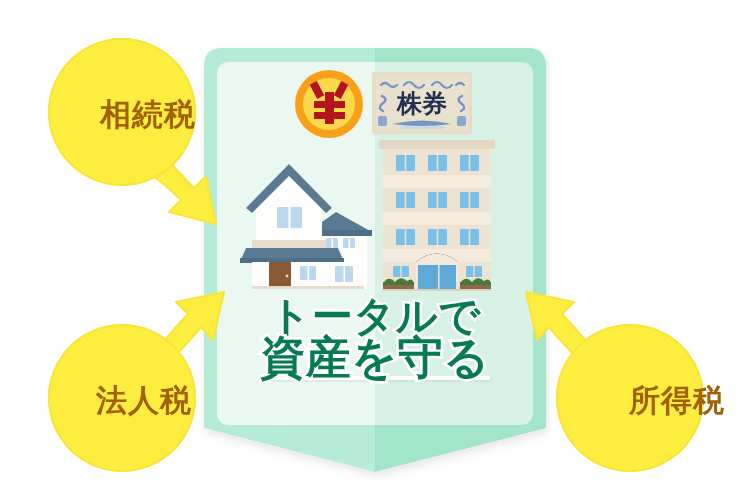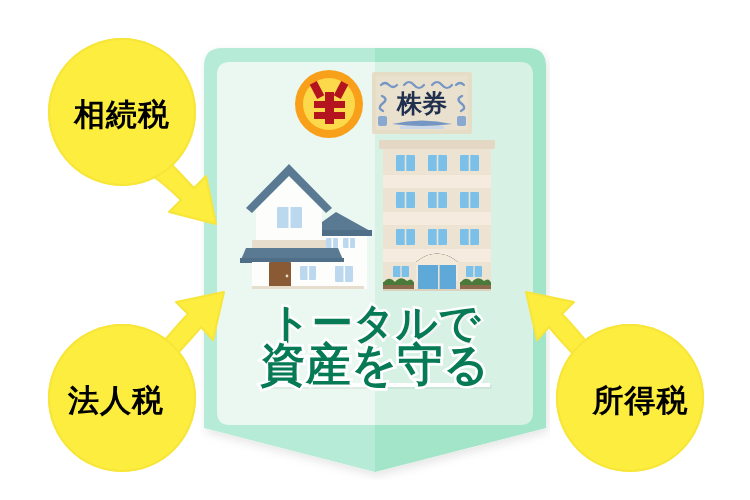--- a/index.html
+++ b/index.html
@@ -47,62 +47,61 @@
     font-family: "DejaVu Sans", "Liberation Sans", sans-serif;
     font-weight: bold;
     color: #057a55;
     letter-spacing: 0.5px;
     line-height: 1.02;
     -webkit-text-stroke: 5px #ffffff;
     paint-order: stroke fill;
     text-shadow:
       0 0 0 #fff,
       2px 2px 0 rgba(0,0,0,0.05);
-    margin-top: 7px;
   }
   .cap-line-1 { font-size: 41px; }
   .cap-line-2 { font-size: 45px; margin-top: -3px; text-decoration: underline; }
 
   
   .bubble {
     position: absolute;
     z-index: 9;
   }
   .bubble .disc {
     position: absolute;
     border-radius: 50%;
     background: #fced3e;
     box-shadow: 0 0 0 2px #f7e53a inset;
   }
   .bubble .blabel {
     position: absolute;
     width: 100%;
-    text-align: center;
+    text-align: right;
     font-family: "DejaVu Sans", "Liberation Sans", sans-serif;
     font-weight: bold;
     font-size: 31px;
     letter-spacing: 1px;
-    color: #000000;
+    color: #a16207;
     white-space: nowrap;
   }
   .bubble svg { position: absolute; left: 0; top: 0; overflow: visible; }
 
   #bubble-tl { left: 30px;  top: 28px;  width: 200px; height: 210px; }
   #bubble-tr { left: 520px; top: 28px;  width: 200px; height: 210px; }
   #bubble-bl { left: 30px;  top: 268px; width: 200px; height: 210px; }
   #bubble-br { left: 520px; top: 268px; width: 200px; height: 210px; }
 
   #bubble-tl .disc { left: 18px; top: 10px; width: 148px; height: 148px; }
   #bubble-tr .disc { left: 36px; top: 10px; width: 148px; height: 148px; }
   #bubble-bl .disc { left: 18px; top: 56px; width: 148px; height: 148px; }
   #bubble-br .disc { left: 36px; top: 56px; width: 148px; height: 148px; }
 
   #bubble-tl .blabel { left: 18px; top: 66px; width: 148px; }
   #bubble-tr .blabel { left: 36px; top: 66px; width: 148px; }
-  #bubble-bl .blabel { left: 18px; top: 112px; width: 136px; }
+  #bubble-bl .blabel { left: 18px; top: 112px; width: 136px; padding-left: 8px; }
   #bubble-br .blabel { left: 36px; top: 112px; width: 169px; }
 </style>
 </head>
 <body>
 
 <div id="stage">
 
   <div class="shield-wrap">
     <svg class="shield-svg" width="350" height="440" viewBox="0 0 350 440">
       <defs>

